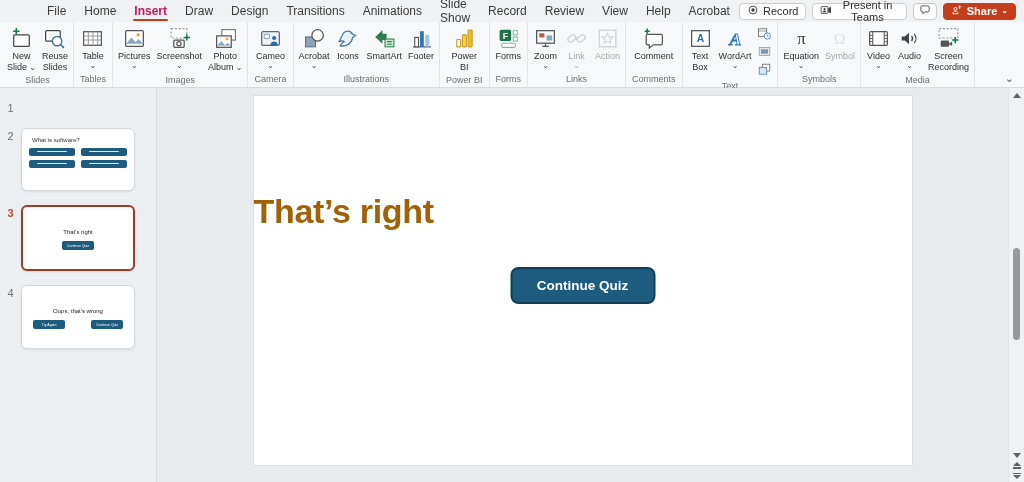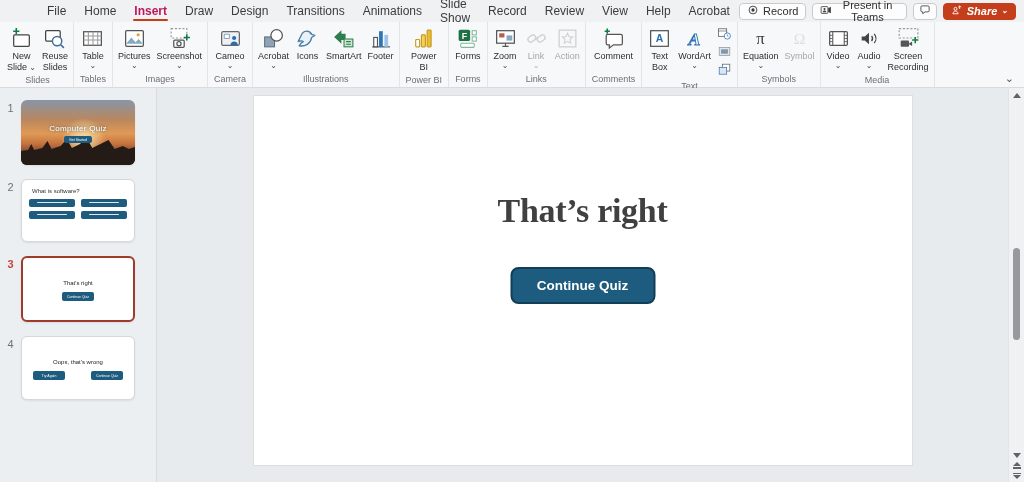--- a/index.html
+++ b/index.html
@@ -12,21 +12,21 @@
   .tabs { display:flex; align-items:center; height:100%; }
   .tab { padding:4px 9px; height:100%; display:flex; align-items:center; cursor:default; position:relative; }
   .tab.active { font-weight:700; color:#be185d; }
   .tab.active::after { content:""; position:absolute; left:8px; right:8px; bottom:1px;
     height:2.5px; border-radius:2px; background:var(--accent); }
   .tb-right { margin-left:auto; display:flex; align-items:center; gap:6px; padding-right:8px; }
   .tb-btn { height:17px; display:flex; align-items:center; gap:4px; background:#fdfdfd;
     border:1px solid #c9cccf; border-radius:4px; padding:0 7px; font-size:11px; color:#2e2e2e; }
   .tb-btn svg { width:12px; height:12px; }
   .tb-btn.icon-only { padding:0 5px; }
-  .tb-btn.share { background:var(--accent); border-color:var(--accent); color:#fff; font-weight:600;font-style:italic; }
+  .tb-btn.share { background:var(--accent); border-color:var(--accent); color:#fff; font-weight:600; }
   .tb-btn.share .chev { font-size:8px; line-height:8px; color:#fff; }
 
   
   .ribbon { height:66px; background:#f7f8fa; border-bottom:1px solid #d9dcdf;
     display:flex; padding:0 2px; position:relative; }
   .rgroup { display:flex; flex-direction:column; align-items:center;
     border-right:1px solid #e3e5e7; padding:2px 2px 0; }
   .rbuttons { display:flex; flex:1; align-items:flex-start; }
   .rbtn { display:flex; flex-direction:column; align-items:center; padding:1px 3px;
     min-width:28px; border-radius:3px; color:#2e2e2e; cursor:default; }
@@ -67,22 +67,22 @@
   .t-ans::after { content:""; position:absolute; left:18%; right:18%; top:3px; height:1.4px;
     background:rgba(255,255,255,.85); border-radius:1px; }
   .t-msg-title { text-align:center; font-size:6px; color:#222; }
   .t-msg-btns { display:flex; justify-content:center; gap:26px; margin-top:6px; }
   .t-msg-btns .t-btn { width:30px; height:8px; }
 
   
   .canvas { flex:1; position:relative; background:#e8ebed; border-left:1px solid #d8dadc; }
   .slide { position:absolute; left:50%; transform:translateX(-50%); top:7px;
     width:660px; height:371px; background:#fff; border:1px solid #dcdedf; }
-  .slide-title { position:absolute; top:96px; width:100%; text-align:center;
-    font-size:34px; font-weight:600; color:#404040; letter-spacing:-.3px;font-family:Liberation Serif, serif; }
+  .slide-title { position:absolute; top:96px; width:100%; text-align:left;
+    font-size:34px; font-weight:600; color:#a16207; letter-spacing:-.3px; }
   .slide-btn { position:absolute; top:171px; left:50%; transform:translateX(-50%);
     width:145px; height:37px; background:var(--teal); border:2px solid #123f58;
     border-radius:8px; color:#fff; font-size:13.5px; font-weight:600;
     display:flex; align-items:center; justify-content:center; font-family:"Liberation Sans",sans-serif; }
 
   
   .vscroll { width:16px; background:#eff1f2; position:relative; border-left:1px solid #e2e4e6; }
   .tri { width:0; height:0; border-left:4px solid transparent; border-right:4px solid transparent; margin:0 auto; }
   .tri.up { border-bottom:5px solid #5f6266; }
   .tri.down { border-top:5px solid #5f6266; }
@@ -217,20 +217,34 @@
               <path d="M19 8v6M16 11h6" stroke="#107c41" stroke-width="1.5"></path>
               <rect x="6.5" y="13.5" width="10" height="7" rx="1" fill="#fff" stroke="#555" stroke-width="1.2"></rect>
               <circle cx="11.5" cy="17" r="2" fill="none" stroke="#555" stroke-width="1.2"></circle>
             </svg>
           </div>
           <div class="rlabel">
             <div>Screenshot</div>
             <div class="chev">⌄</div>
           </div>
         </div>
+        <div class="rbtn">
+          <div class="ric">
+            <svg viewBox="0 0 24 24">
+              <rect x="8.5" y="3.5" width="13" height="10" fill="#fff" stroke="#777" stroke-width="1.1"></rect>
+              <rect x="3.5" y="9.5" width="14" height="11" fill="#fff" stroke="#555" stroke-width="1.2"></rect>
+              <circle cx="13.5" cy="12.5" r="1.4" fill="#e9a23b"></circle>
+              <path d="M4 19l4-4.5 3.5 4 2.5-2.5 3 3z" fill="#84a9c0"></path>
+            </svg>
+          </div>
+          <div class="rlabel">
+            <div>Photo</div>
+            <div>Album<span class="chev"> ⌄</span></div>
+          </div>
+        </div>
       </div>
       <div class="rgname">Images</div>
     </div>
     <div class="rgroup">
       <div class="rbuttons">
         <div class="rbtn">
           <div class="ric">
             <svg viewBox="0 0 24 24">
               <rect x="3.5" y="5.5" width="17" height="13" rx="1.5" fill="#eef1f4" stroke="#666" stroke-width="1.2"></rect>
               <rect x="6" y="8" width="5" height="4" rx="0.5" fill="#fff" stroke="#8aa6c0" stroke-width="1"></rect>
@@ -515,27 +529,20 @@
       </div>
       <div class="rgname">Media</div>
     </div>
     <span class="ribbon-collapse">⌄</span>
 </div>
 
 <div class="content">
   <div class="thumbs" id="thumbs">
       <div class="thumbrow">
         <div class="tnum">1</div>
-        <div class="tbox t-image" style="height: 65px;">
-          <svg class="sil" viewBox="0 0 112 34" preserveAspectRatio="none">
-            <path d="M0 20 L7 19 10 13 13 19 21 17 26 10 30 18 39 15 45 8 50 17 58 13 64 6 70 17 78 13 86 9 92 18 100 15 106 18 112 16 V34 H0 Z" fill="#241b16"></path>
-          </svg>
-          <div class="t-title-img">Computer Quiz</div>
-          <div class="t-btn t-img-btn">Get Started</div>
-        </div>
       </div>
       <div class="thumbrow">
         <div class="tnum">2</div>
         <div class="tbox" style="height: 63px;">
           <div class="t-q-title">What is software?</div>
           <div class="t-answers">
             <div class="t-ans"></div>
             <div class="t-ans"></div>
             <div class="t-ans"></div>
             <div class="t-ans"></div>

